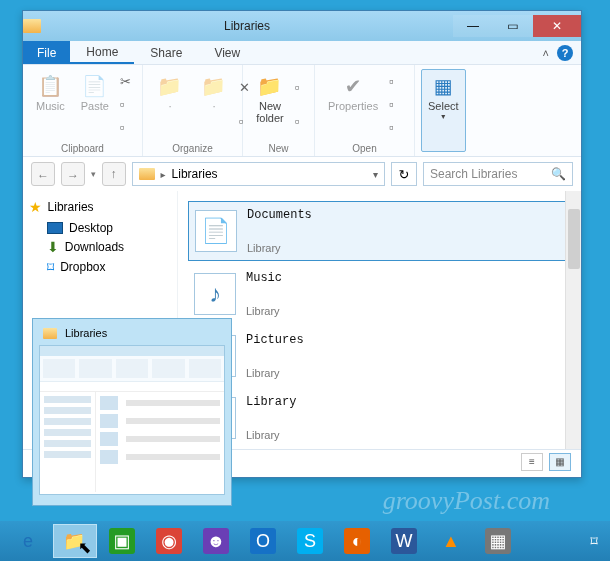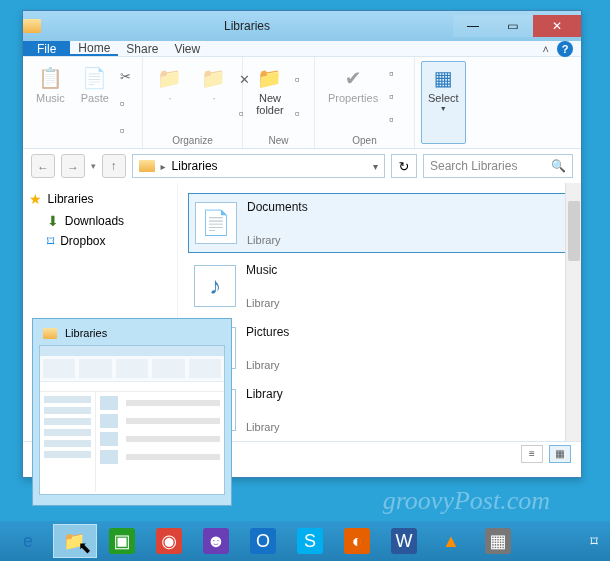--- a/index.html
+++ b/index.html
@@ -8,23 +8,23 @@
 
 
 .window { position: absolute; left: 22px; top: 10px; width: 560px; height: 468px; background: #fff; border: 1px solid #3c7fb1; box-shadow: 0 3px 8px rgba(0,0,0,0.2); }
 .titlebar { height: 30px; background: linear-gradient(#a7d8f5,#8ec9ea); display: flex; align-items: center; position: relative; }
 .titlebar .title { flex: 1; text-align: center; font-size: 12px; color: #222; }
 .win-btns { display: flex; }
 .win-btn { width: 40px; height: 22px; display: flex; align-items: center; justify-content: center; font-size: 12px; }
 .win-btn.close { background: #c75050; color: #fff; width: 48px; }
 .win-btn.min, .win-btn.max { background: rgba(255,255,255,0.1); }
 
-.menubar { height: 16px; background: #f3f9fe; display: flex; border-bottom: 1px solid #dce6f0; align-items: stretch; }
+.menubar { height: 24px; background: #f3f9fe; display: flex; border-bottom: 1px solid #dce6f0; align-items: stretch; }
 .file-tab { background: #1979ca; color: #fff; font-size: 12px; padding: 4px 14px; display: flex; align-items: center; }
-.menutab { font-size: 12px; padding: 4px 8px; color: #444; display: flex; align-items: center; }
+.menutab { font-size: 12px; padding: 4px 16px; color: #444; display: flex; align-items: center; }
 .menutab.active { border-bottom: 2px solid #1979ca; }
 .menuhelp { margin-left: auto; display: flex; align-items: center; gap: 8px; padding-right: 8px; color: #1979ca; }
 .help-icon { width:16px; height:16px; border-radius:50%; background:#1979ca; color:#fff; font-size:11px; font-weight:bold; display:flex; align-items:center; justify-content:center; }
 
 .ribbon { height: 92px; background: #fbfdff; border-bottom: 1px solid #dce6f0; display: flex; }
 .rgroup { border-right: 1px solid #e6eef5; padding: 4px 6px 2px; display: flex; flex-direction: column; }
 .rgroup .row { display: flex; flex:1; gap:2px; }
 .rgroup .glabel { font-size: 10px; color: #777; text-align: center; padding-top: 2px; }
 .rbtn { display: flex; flex-direction: column; align-items: center; justify-content: flex-start; padding: 2px 6px; font-size: 11px; color: #444; border: 1px solid transparent; border-radius: 2px; }
 .rbtn.disabled { opacity: 0.5; }
@@ -46,21 +46,21 @@
 .star { color:#f5b301; font-size:14px; }
 .desktop-mini { width:16px; height:12px; background:#1d6fb8; border:1px solid #0d4a7e; }
 .down-mini { color:#3b7a1d; font-size:14px; }
 .dbox-mini { color:#007ee5; font-size:14px; }
 
 .content { flex:1; padding:10px; position:relative; }
 .lib { display:flex; align-items:center; gap:10px; padding:6px; margin-bottom:4px; cursor:default; }
 .lib.selected { border:1px solid #3a91cc; background:#eaf4fc; }
 .lib .big-ico { width:42px; height:42px; border:1px solid #a4c7e0; background:#fff; display:flex; align-items:center; justify-content:center; font-size:24px; color:#3a7fb5; }
 .lib .txt { display:flex; flex-direction:column; }
-.lib .name { font-size:12px; color:#111; }
+.lib .name { font-size:12px; color:#111;font-family:Liberation Mono, monospace; }
 .lib .sub { font-size:11px; color:#777;margin-top:20px; }
 .scrollbar { position:absolute; right:0; top:0; width:16px; height:100%; background:#f0f0f0; border-left:1px solid #e0e0e0; }
 .scrollbar::before { content:''; position:absolute; top:18px; left:2px; width:12px; height:60px; background:#cfcfcf; border-radius:2px; }
 .statusbar { height:24px; border-top:1px solid #dce6f0; display:flex; align-items:center; justify-content:flex-end; padding:0 10px; gap:6px; }
 .viewbtn { width:22px; height:18px; border:1px solid #ccc; font-size:10px; display:flex; align-items:center; justify-content:center; color:#555; }
 
 
 .thumb { position:absolute; left:32px; top:318px; width:200px; height:188px; background:#bfe3f6; border:1px solid #6fb0d6; padding:6px; }
 .thumb .tbar { display:flex; align-items:center; gap:8px; font-size:11px; padding:2px 4px 6px; }
 .thumb .tbody { background:#fff; height:150px; border:1px solid #9cc8e2; position:relative; overflow:hidden; }
@@ -124,20 +124,21 @@
         <div class="rbtn disabled">
             <div class="ico">📄</div>
             <span>Paste</span>
           </div>
         <div class="smallcol">
           <div class="smallico">✂</div>
           <div class="smallico">▫</div>
           <div class="smallico">▫</div>
         </div>
       </div>
+      <div class="glabel">Clipboard</div>
     </div>
     <div class="rgroup" style="width:100px">
       <div class="row">
         <div class="rbtn disabled">
             <div class="ico">📁</div>
             <span>·</span>
           </div>
         <div class="rbtn disabled">
             <div class="ico">📁</div>
             <span>·</span>
@@ -207,20 +208,24 @@
     </div>
   </div>
 
   <div class="body">
     <div class="nav">
       <div class="hdr">
         <span class="star">★</span>
         <span>Libraries</span>
       </div>
       <div class="item">
+        <span class="desktop-mini"></span>
+        <span>Desktop</span>
+      </div>
+      <div class="item">
         <span class="down-mini">⬇</span>
         <span>Downloads</span>
       </div>
       <div class="item">
         <span class="dbox-mini">⌑</span>
         <span>Dropbox</span>
       </div>
     </div>
     <div class="content">
       <div id="lib-list">

